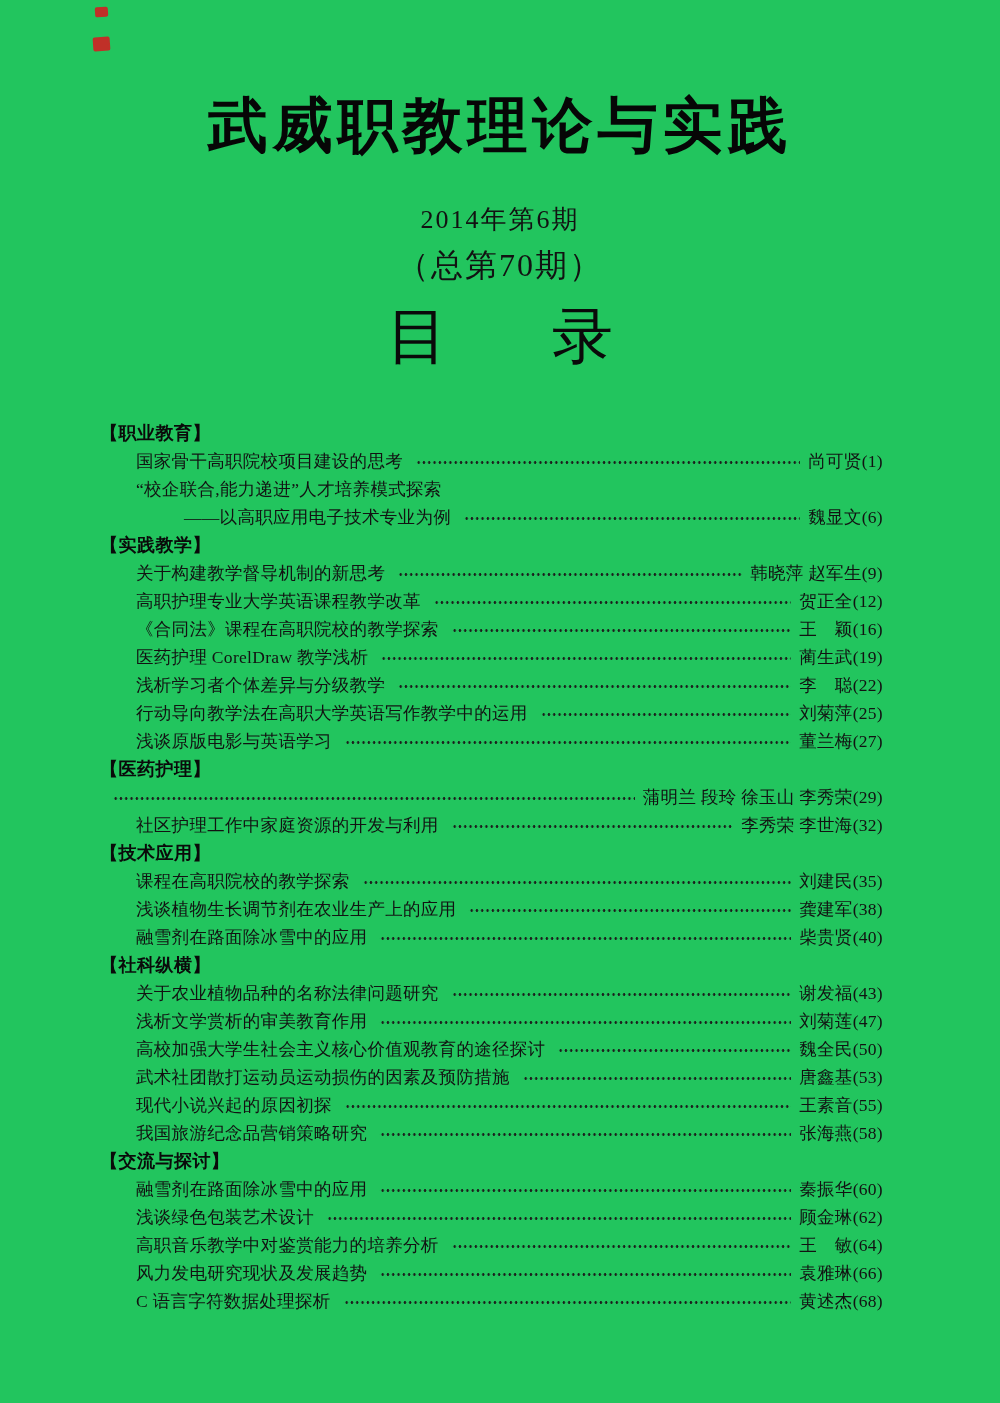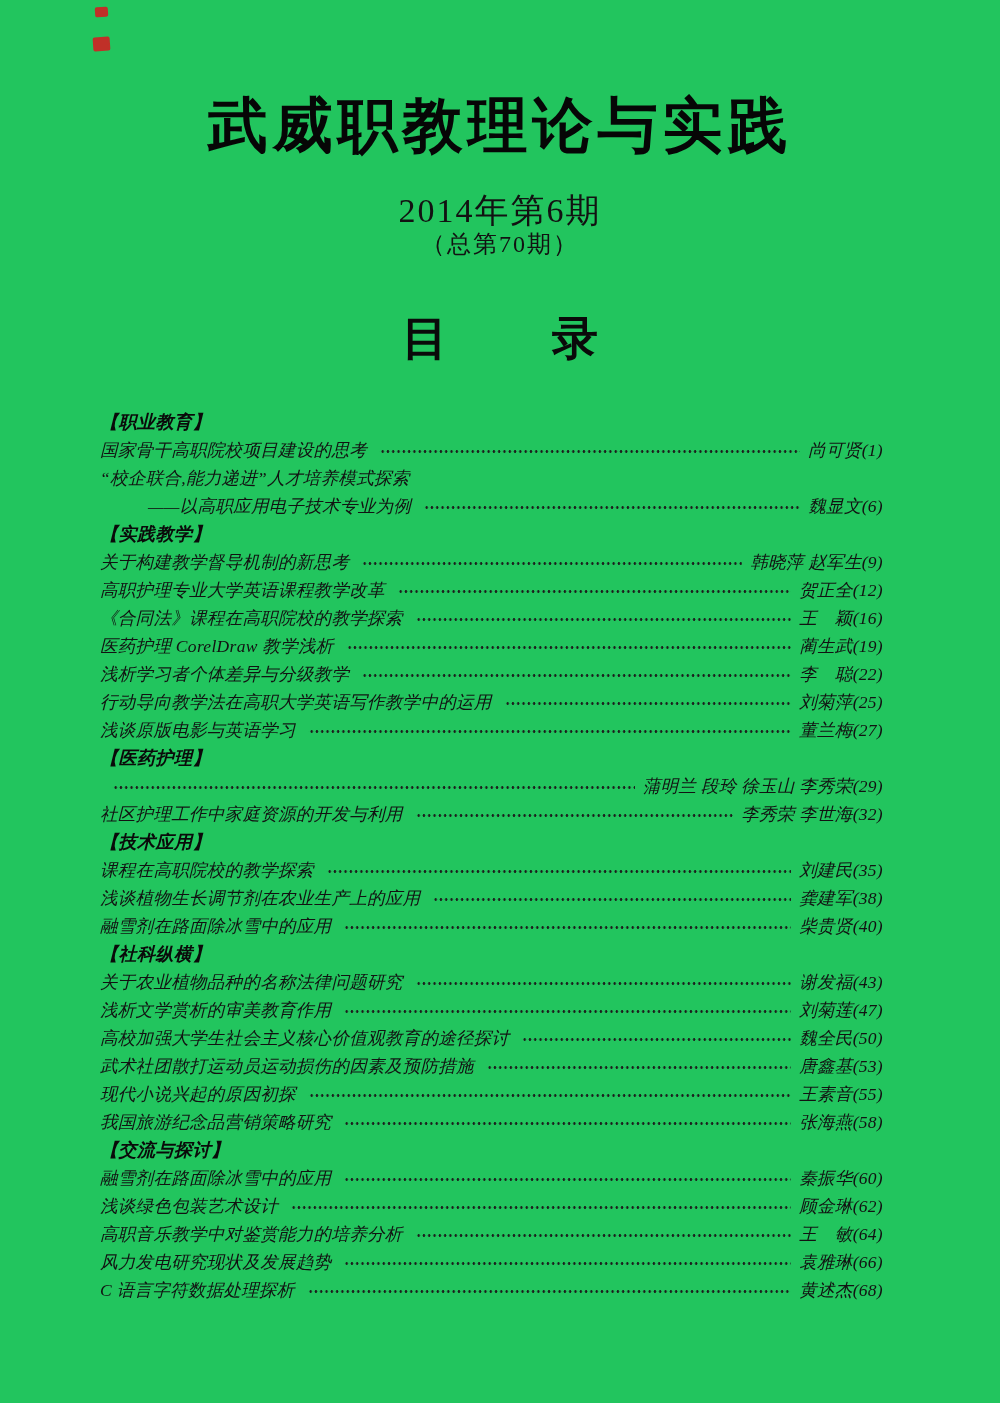--- a/index.html
+++ b/index.html
@@ -12,51 +12,49 @@
     color:#121212;
   }
   .center-line{position:absolute;left:0;width:1000px;text-align:center;white-space:nowrap;}
   .journal-title{
     top:86px;
     font-size:60px;
     font-weight:900;
     letter-spacing:5px;
     color:#060606;
   }
-  .issue-line{top:188px;font-size:34px;letter-spacing:2px;}
-  .whole-line{top:228px;font-size:24px;letter-spacing:2px;}
+  .issue-line{top:202px;font-size:26px;letter-spacing:2px;}
+  .whole-line{top:244px;font-size:32px;letter-spacing:2px;}
   .toc-heading{
     top:296px;
-    font-size:46px;
-    font-weight:700;
+    font-size:61px;
+    font-weight:400;
     color:#0a0a0a;
-    margin-top:12px;
   }
   .toc-heading .gap{display:inline-block;width:104px;}
   #toc{
     position:absolute;
-    top:408px;left:100px;
+    top:419px;left:100px;
     width:783px;
-    font-style:italic;
   }
   .toc-line{
     height:28px;
     display:flex;
     align-items:center;
     white-space:nowrap;
   }
   .toc-header{
     font-family:"Liberation Sans","DejaVu Sans",sans-serif;
     font-weight:bold;
     font-size:18px;
     color:#0a0a0a;
     letter-spacing:0.5px;
   }
   .toc-item{font-size:17.5px;}
-  .toc-item .title{flex:0 0 auto;letter-spacing:0.3px;}
+  .toc-item .title{flex:0 0 auto;letter-spacing:0.3px;margin-left:36px;}
   .toc-item.indent{padding-left:48px;}
   .dots{
     flex:1 1 auto;
     min-width:14px;
     height:100%;
     margin:0 8px 0 12px;
     background-image:radial-gradient(circle,#1c1c1c 1.05px,rgba(0,0,0,0) 1.5px);
     background-size:5.3px 9px;
     background-position:1px 58%;
     background-repeat:repeat-x;

